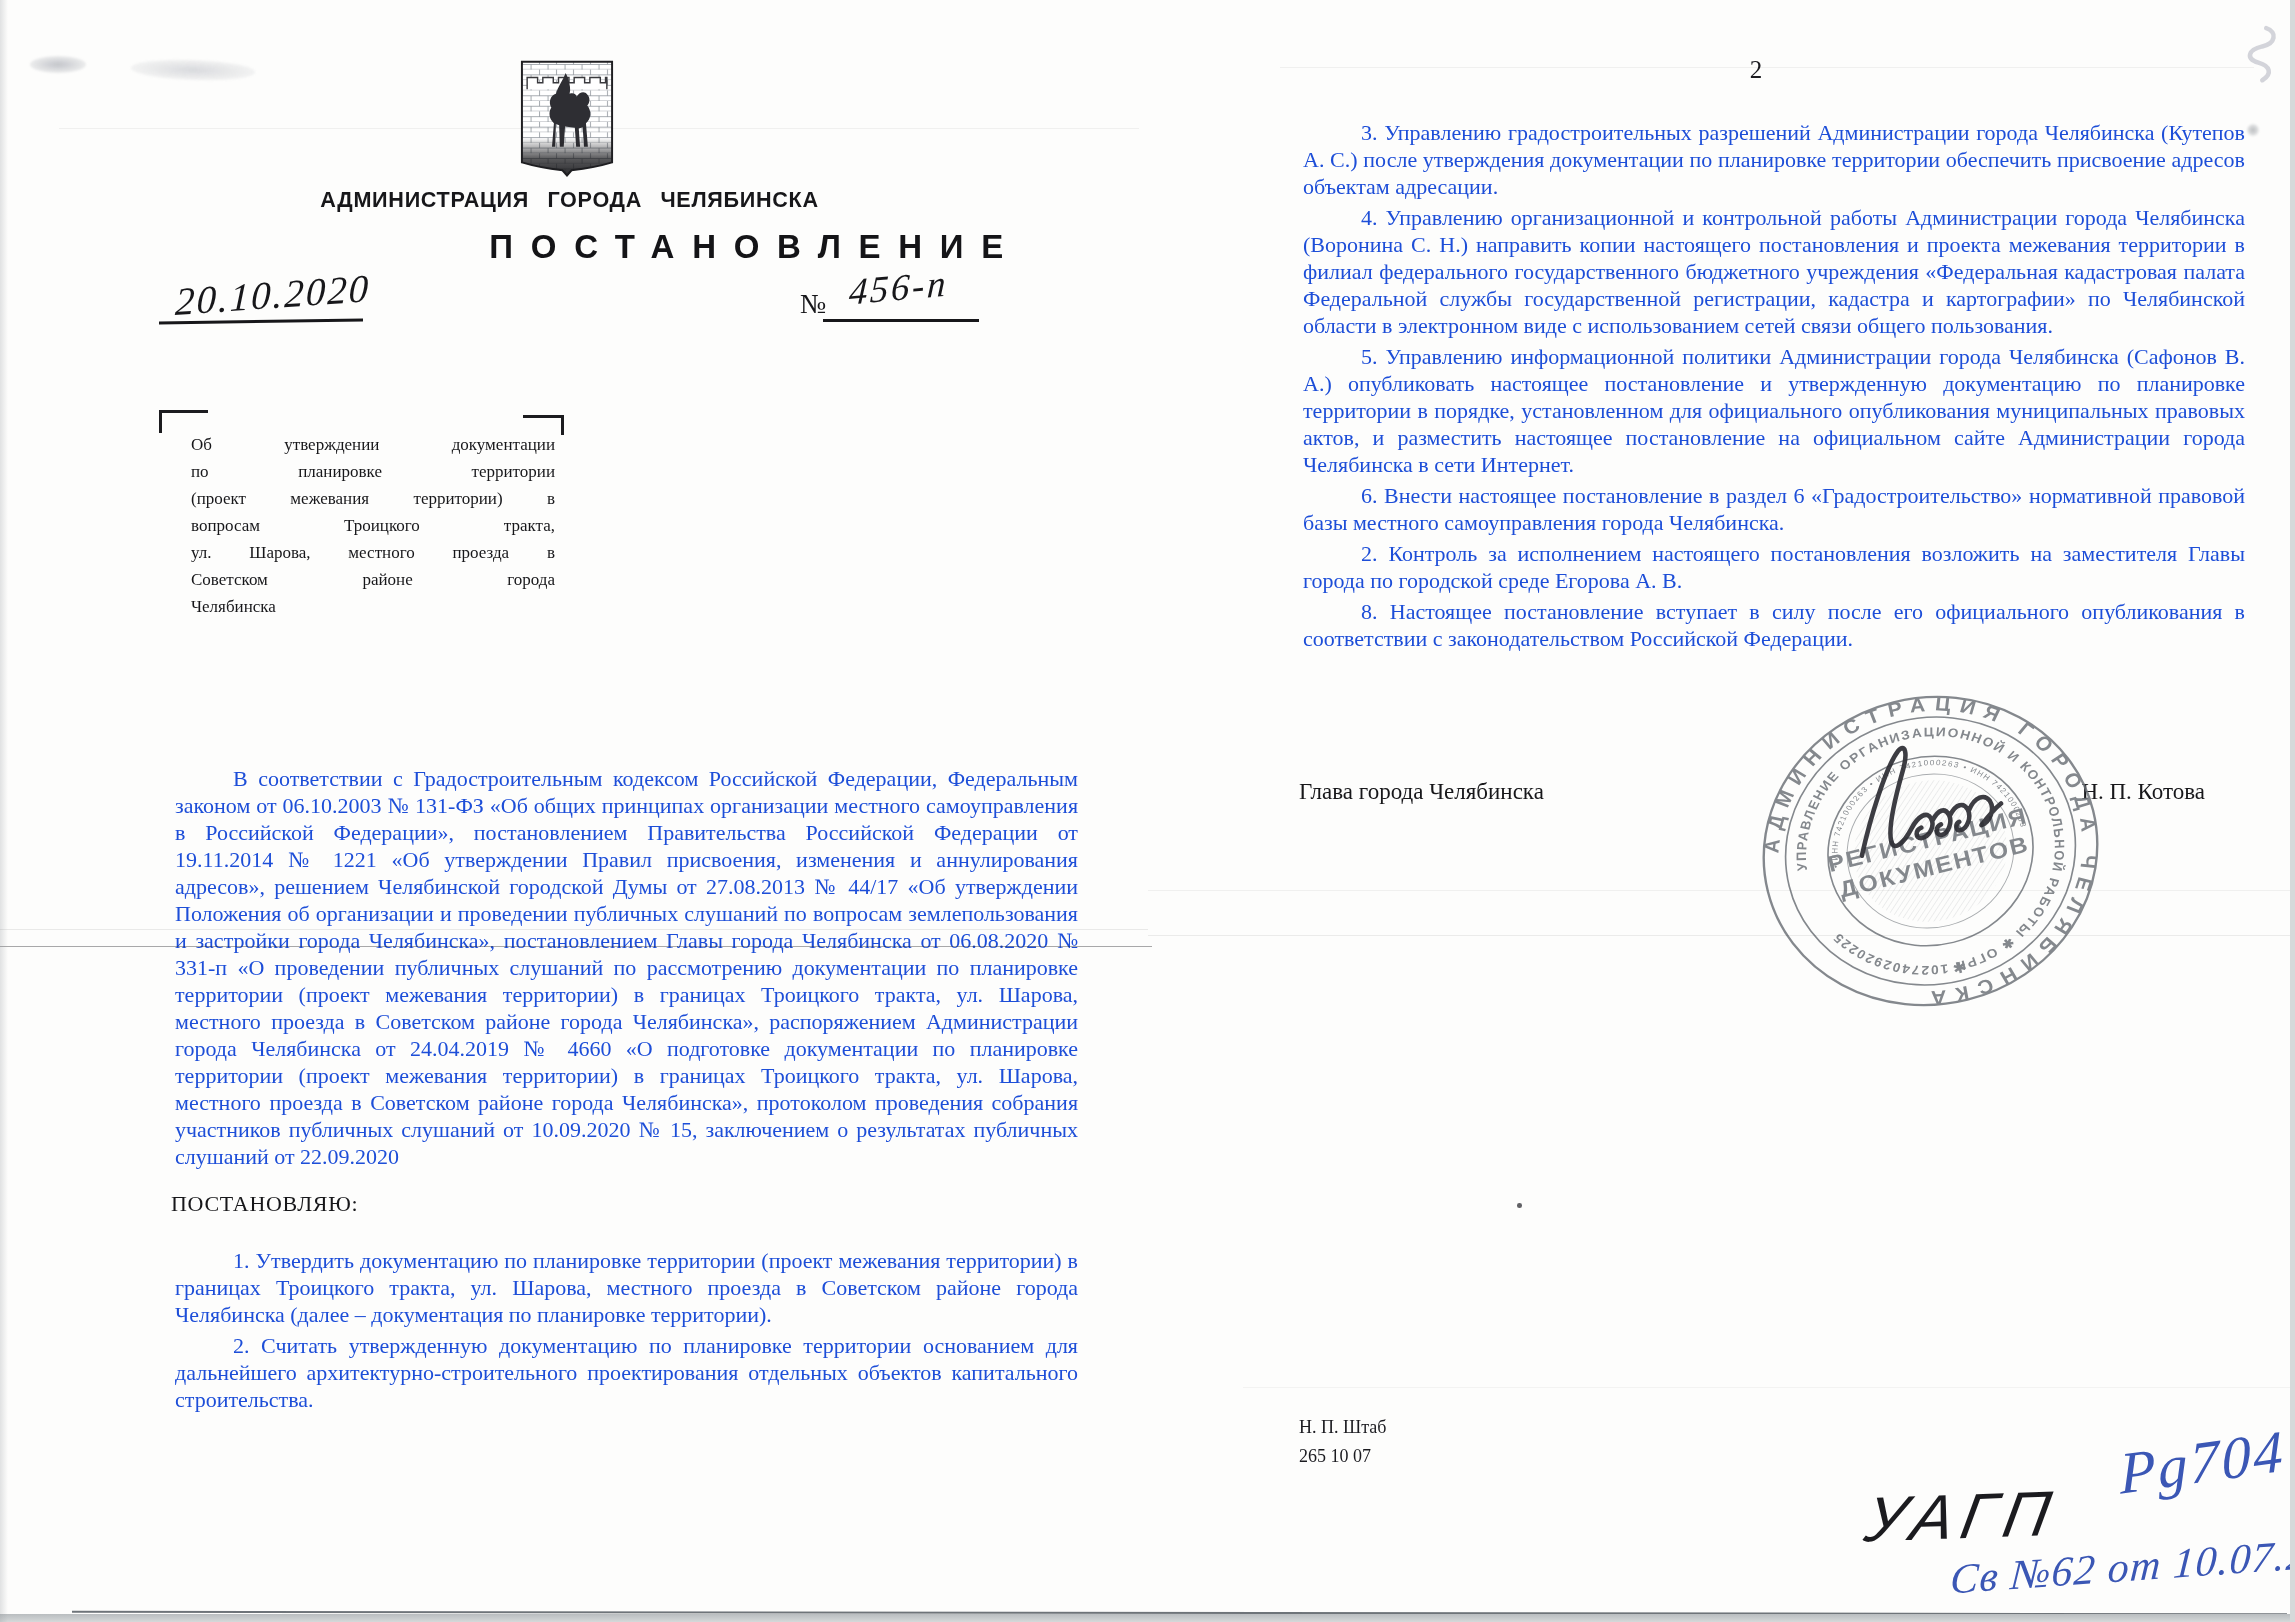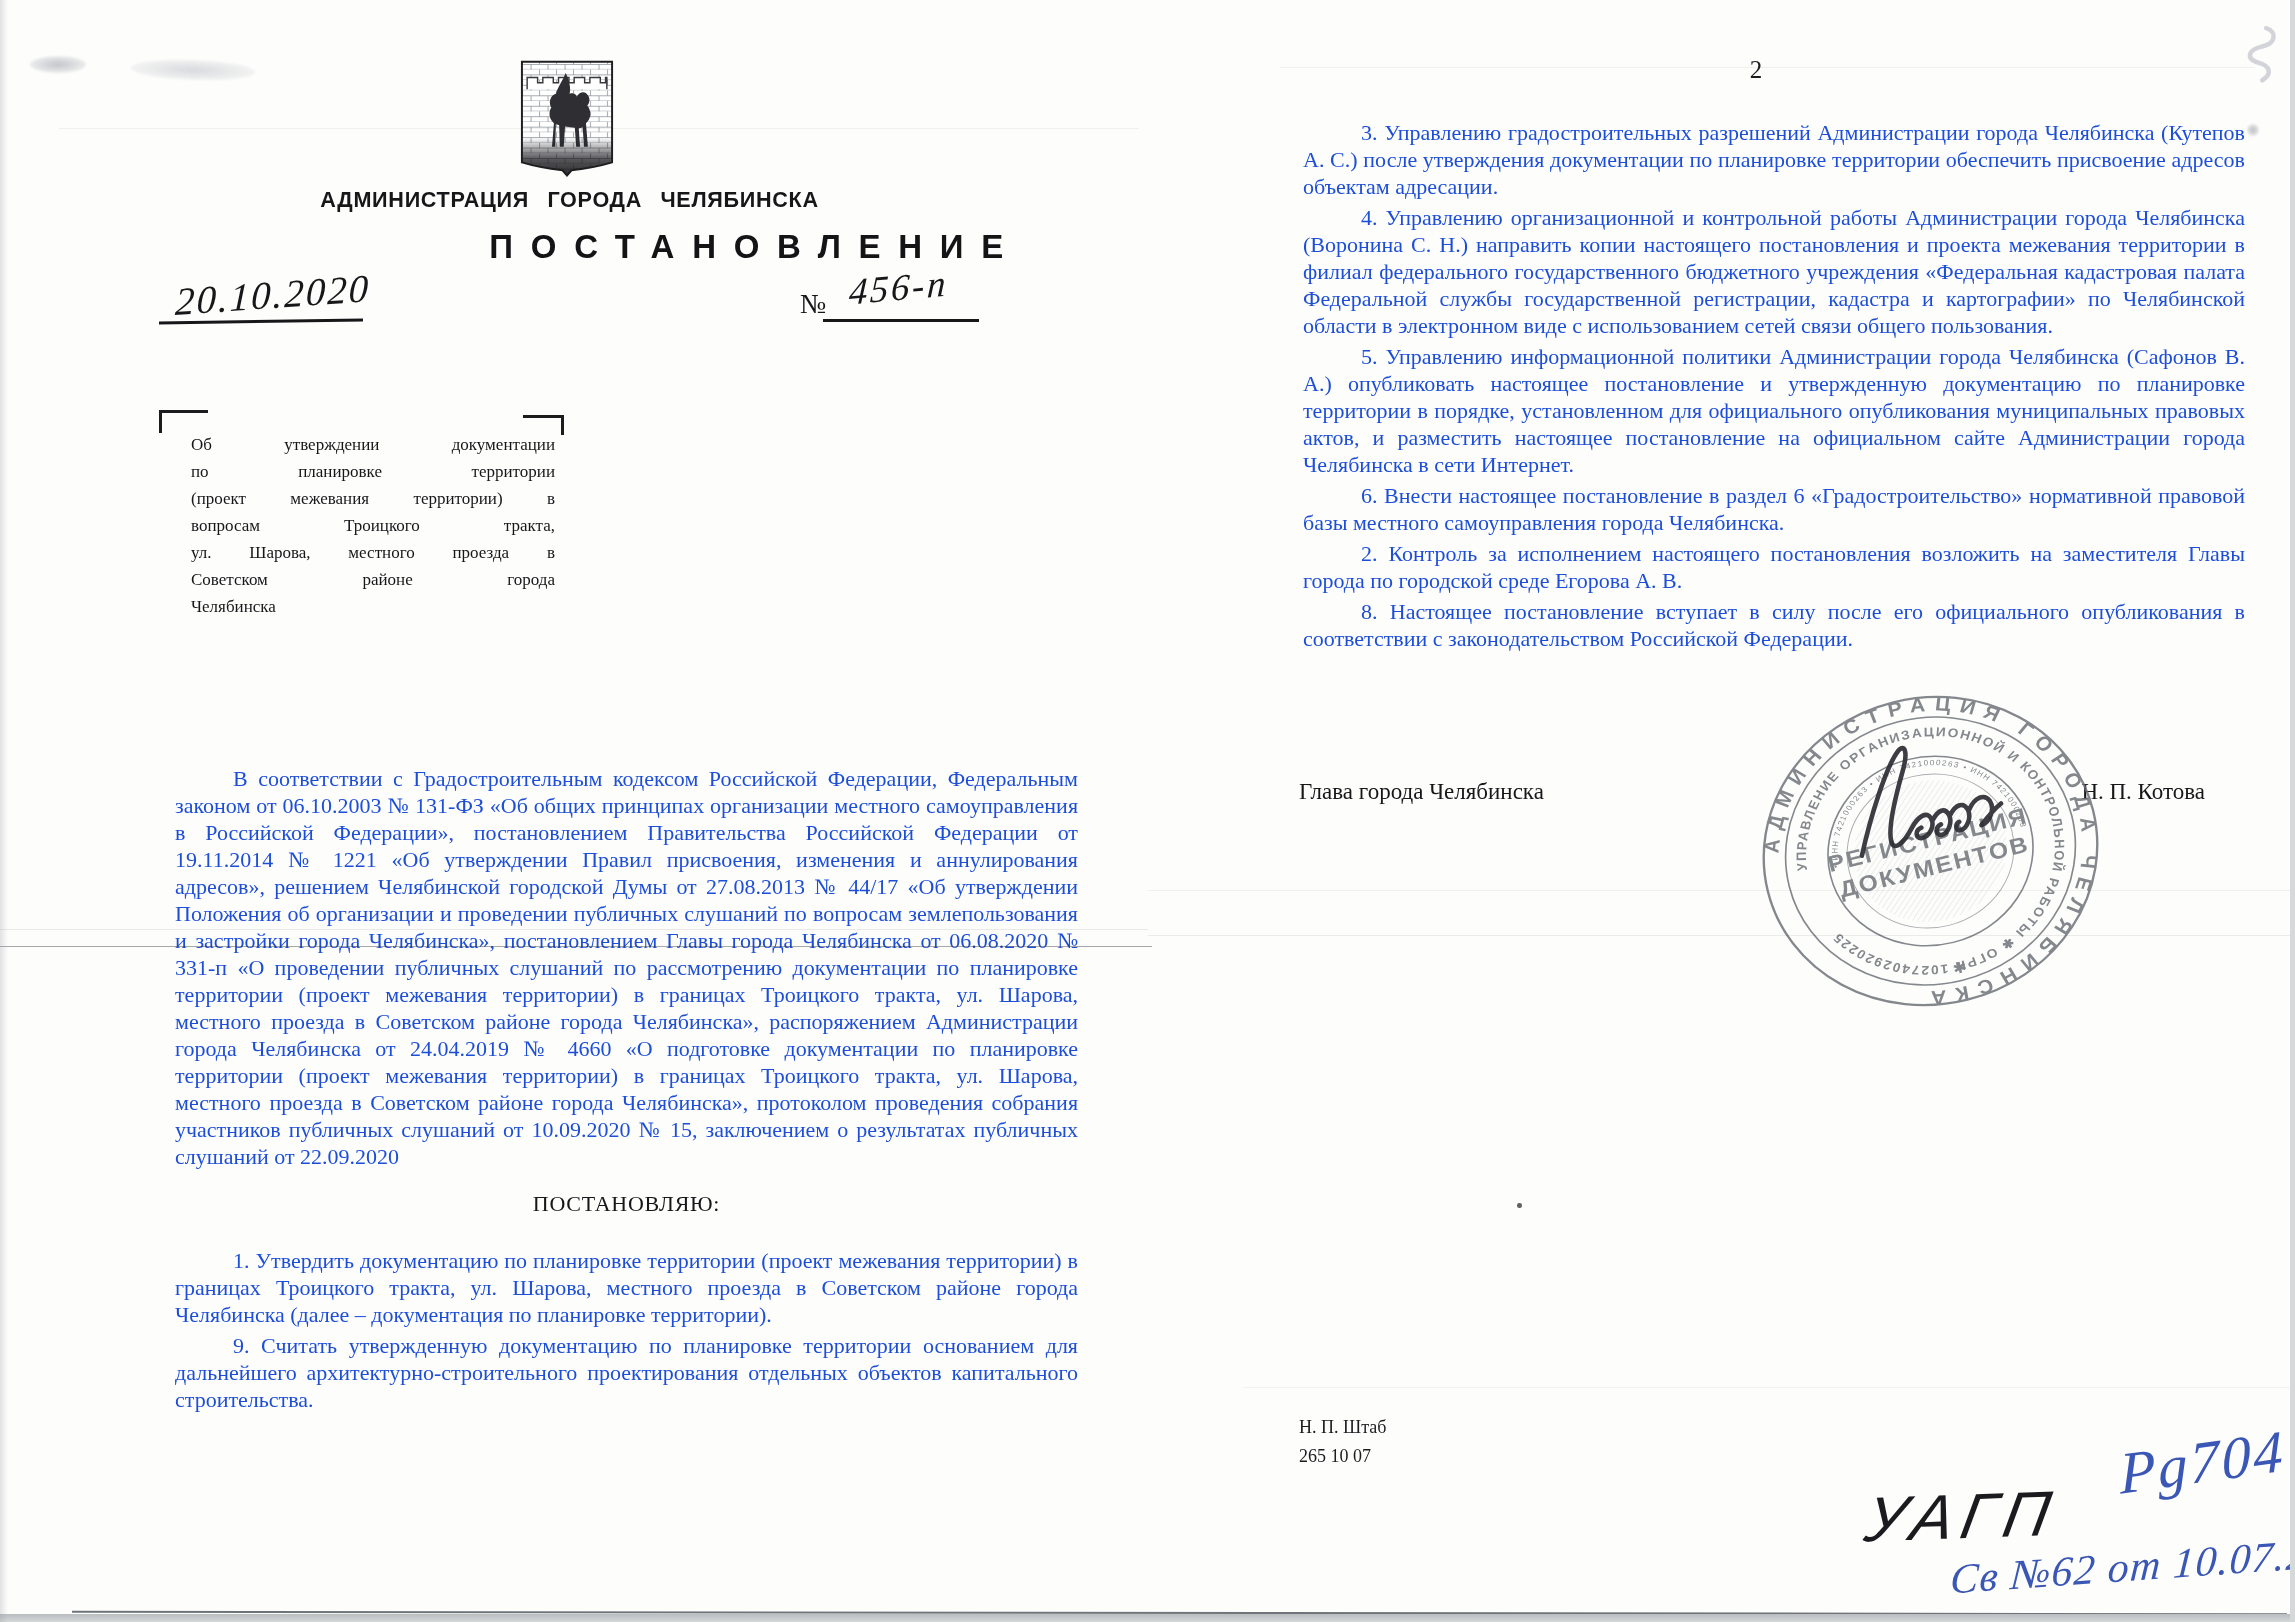--- a/index.html
+++ b/index.html
@@ -22,21 +22,21 @@
   
   .bracket-tl{left:159px;top:410px;width:46px;height:19.6px;border-top:3.3px solid #1c1c1f;border-left:3.3px solid #1c1c1f;}
   .bracket-tr{left:523px;top:415px;width:38px;height:17px;border-top:3.3px solid #1c1c1f;border-right:3.3px solid #1c1c1f;}
   .subject{left:191px;top:431px;width:364px;font-size:17px;line-height:27px;color:#17171a;}
   .subject .jline{text-align:justify;text-align-last:justify;}
   .subject .lastline{text-align-last:left;}
   
   .flow-left{left:171px;top:761px;width:911px;font-size:22px;line-height:27px;}
   .flow-right{left:1299px;top:115px;width:950px;font-size:22px;line-height:27px;}
   .para{margin:4px;text-align:justify;text-indent:58px;color:#1d4ed8;}
-  .resolve{margin:19.6px 0 30px 0;text-align:center;text-indent:0;letter-spacing:0.7px;color:#17171a;}
+  .resolve{margin:19.6px 0 30px 0;text-align:left;text-indent:0;letter-spacing:0.7px;color:#17171a;}
   .pagenum{left:1733px;top:56px;width:46px;text-align:center;font-size:25px;color:#1b1b20;}
   
   .sig-row{left:1299px;top:779px;width:950px;display:flex;font-size:23px;color:#17171a;}
   .sig-name{margin-left:auto;margin-right:44px;white-space:nowrap;}
   .footer-block{left:1299px;top:1413px;font-size:18px;line-height:29.4px;color:#1b1b20;}
   
   .hw-dept{left:1866px;top:1480px;font-size:63px;letter-spacing:7.9px;color:#1b1b1f;
            font-family:"Liberation Sans",sans-serif;font-style:italic;font-weight:500;
            transform:rotate(-2deg) skewX(-12deg);}
   .hw-code{left:2119px;top:1428px;font-size:59px;color:#3b57b5;
@@ -98,21 +98,21 @@
     <div class="jline">вопросам Троицкого тракта,</div>
     <div class="jline">ул. Шарова, местного проезда в</div>
     <div class="jline">Советском районе города</div>
     <div class="jline lastline">Челябинска</div>
   </div>
 
   <div class="abs flow-left">
     <p class="para">В соответствии с Градостроительным кодексом Российской Федерации, Федеральным законом от 06.10.2003 № 131-ФЗ «Об общих принципах организации местного самоуправления в Российской Федерации», постановлением Правительства Российской Федерации от 19.11.2014 № 1221 «Об утверждении Правил присвоения, изменения и аннулирования адресов», решением Челябинской городской Думы от 27.08.2013 № 44/17 «Об утверждении Положения об организации и проведении публичных слушаний по вопросам землепользования и застройки города Челябинска», постановлением Главы города Челябинска от 06.08.2020 № 331-п «О проведении публичных слушаний по рассмотрению документации по планировке территории (проект межевания территории) в границах Троицкого тракта, ул. Шарова, местного проезда в Советском районе города Челябинска», распоряжением Администрации города Челябинска от 24.04.2019 № 4660 «О подготовке документации по планировке территории (проект межевания территории) в границах Троицкого тракта, ул. Шарова, местного проезда в Советском районе города Челябинска», протоколом проведения собрания участников публичных слушаний от 10.09.2020 № 15, заключением о результатах публичных слушаний от 22.09.2020</p>
     <div class="para resolve">ПОСТАНОВЛЯЮ:</div>
     <p class="para">1. Утвердить документацию по планировке территории (проект межевания территории) в границах Троицкого тракта, ул. Шарова, местного проезда в Советском районе города Челябинска (далее – документация по планировке территории).</p>
-    <p class="para">9. Считать утвержденную документацию по планировке территории основанием для дальнейшего архитектурно-строительного проектирования отдельных объектов капитального строительства.</p>
+    <p class="para">2. Считать утвержденную документацию по планировке территории основанием для дальнейшего архитектурно-строительного проектирования отдельных объектов капитального строительства.</p>
   </div>
 
   <div class="abs pagenum">2</div>
 
   <div class="abs flow-right">
     <p class="para">3. Управлению градостроительных разрешений Администрации города Челябинска (Кутепов А. С.) после утверждения документации по планировке территории обеспечить присвоение адресов объектам адресации.</p>
     <p class="para">4. Управлению организационной и контрольной работы Администрации города Челябинска (Воронина С. Н.) направить копии настоящего постановления и проекта межевания территории в филиал федерального государственного бюджетного учреждения «Федеральная кадастровая палата Федеральной службы государственной регистрации, кадастра и картографии» по Челябинской области в электронном виде с использованием сетей связи общего пользования.</p>
     <p class="para">5. Управлению информационной политики Администрации города Челябинска (Сафонов В. А.) опубликовать настоящее постановление и утвержденную документацию по планировке территории в порядке, установленном для официального опубликования муниципальных правовых актов, и разместить настоящее постановление на официальном сайте Администрации города Челябинска в сети Интернет.</p>
     <p class="para">6. Внести настоящее постановление в раздел 6 «Градостроительство» нормативной правовой базы местного самоуправления города Челябинска.</p>
     <p class="para">2. Контроль за исполнением настоящего постановления возложить на заместителя Главы города по городской среде Егорова А. В.</p>

